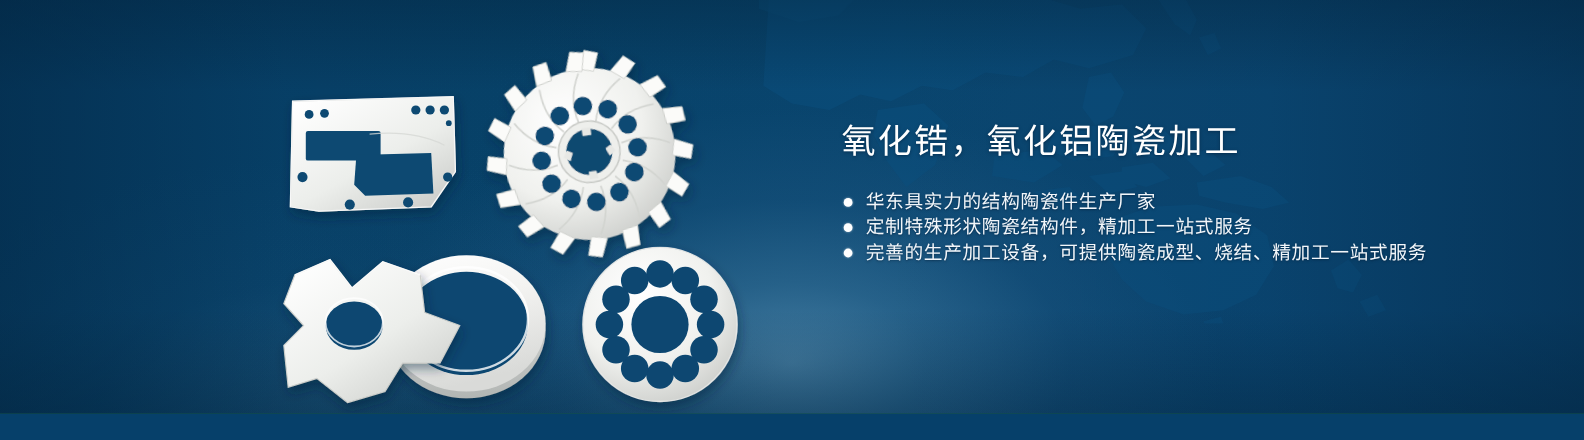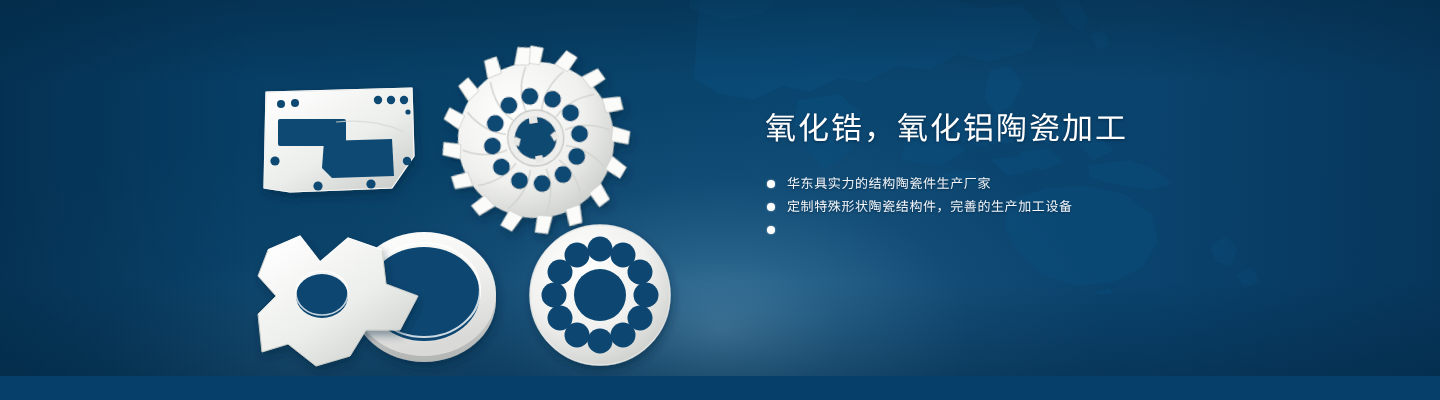--- a/index.html
+++ b/index.html
@@ -56,21 +56,21 @@
   
   .copy{position:absolute;left:765px;top:108px;width:620px;}
   .headline{
     font-size:31px;line-height:42px;color:#ffffff;letter-spacing:2px;
     font-weight:400;margin:0 0 22px 0;white-space:nowrap;
     text-shadow:0 1px 3px rgba(0,24,48,.55);
   }
   .bullets{list-style:none;margin:0;padding:0;}
   .bullets li{
     display:flex;align-items:center;
-    font-size:13px;line-height:23px;color:#f2f6fa;letter-spacing:.6px;
+    font-size:17px;line-height:23px;color:#f2f6fa;letter-spacing:.6px;
     margin-bottom:0px;height:23px;
     text-shadow:0 1px 2px rgba(0,22,44,.5);
   }
   .dot{
     flex:0 0 auto;width:8px;height:8px;border-radius:50%;
     background:#ffffff;margin-right:12px;margin-left:2px;
     box-shadow:0 0 2px rgba(255,255,255,.6);
   }
   .btxt{white-space:nowrap;}
 </style>
@@ -334,21 +334,22 @@
 
   <div class="copy">
     <h1 class="headline">氧化锆，氧化铝陶瓷加工</h1>
     <ul class="bullets">
       <li>
         <span class="dot"></span>
         <span class="btxt">华东具实力的结构陶瓷件生产厂家</span>
       </li>
       <li>
         <span class="dot"></span>
-        <span class="btxt">定制特殊形状陶瓷结构件，完善的生产加工设备</span>
+        <span class="btxt">定制特殊形状陶瓷结构件，精加工一站式服务</span>
       </li>
       <li>
         <span class="dot"></span>
+        <span class="btxt">完善的生产加工设备，可提供陶瓷成型、烧结、精加工一站式服务</span>
       </li>
     </ul>
   </div>
 
 </div>
 
 </body></html>

